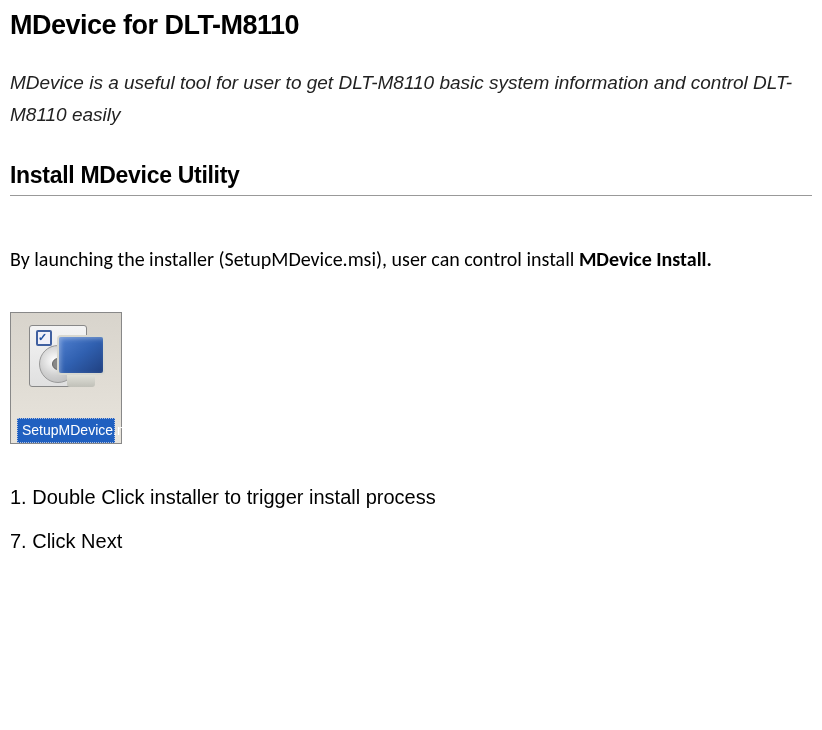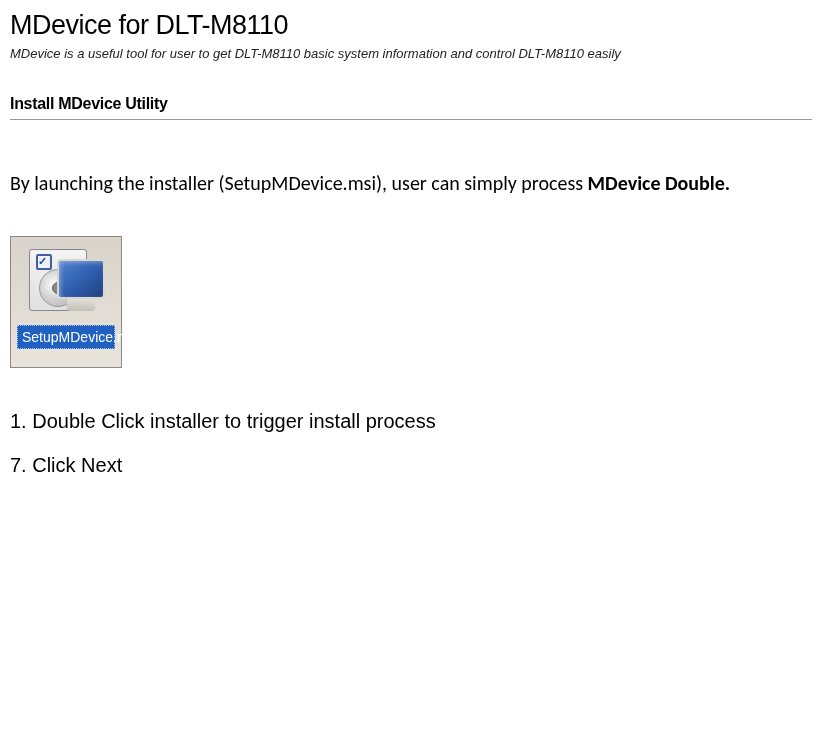--- a/index.html
+++ b/index.html
@@ -9,34 +9,34 @@
     }
     body {
       font-family: Verdana, Geneva, sans-serif;
       background: #ffffff;
       width: 822px;
       padding: 10px 10px;
       color: #000000;
     }
     .page-title {
       font-size: 27px;
-      font-weight: normal;
-      margin-bottom: 2px;
+      font-weight: bold;
+      margin-bottom: 26px;
       letter-spacing: -0.5px;
     }
     .intro-text {
-      font-size: 13px;
+      font-size: 19px;
       font-style: italic;
       line-height: 1.7;
       font-family: Verdana, Geneva, sans-serif;
       color: #222;
       margin-bottom: 30px;
     }
     .section-heading {
-      font-size: 16px;
+      font-size: 23px;
       font-weight: bold;
       padding-bottom: 6px;
       border-bottom: 1px solid #999;
       margin-bottom: 40px;
       letter-spacing: -0.3px;
     }
     .body-text {
       font-family: Calibri, 'Segoe UI', sans-serif;
       font-size: 20px;
       line-height: 2.3;
@@ -50,21 +50,21 @@
     }
     .installer-icon {
       width: 112px;
       height: 132px;
       border: 1px solid #888;
       background: linear-gradient(to bottom, #d8d4cc 0%, #e8e4dc 100%);
       position: relative;
       display: flex;
       flex-direction: column;
       align-items: center;
-      justify-content: flex-start;
+      justify-content: space-between;
       padding-top: 6px;
     }
     .icon-graphic {
       width: 78px;
       height: 78px;
       position: relative;
       margin-bottom: 4px;
     }
     .disc-box {
       position: absolute;
@@ -162,21 +162,21 @@
 </head>
 <body>
 
 <h1 class="page-title">MDevice for DLT-M8110</h1>
 
 <p class="intro-text">MDevice is a useful tool for user to get DLT-M8110 basic system information and control DLT-M8110 easily</p>
 
 <h2 class="section-heading">Install MDevice Utility</h2>
 
 <p class="body-text">
-  <span>By launching the installer (SetupMDevice.msi), user can simply process </span><span class="bold">MDevice Double.</span>
+  <span>By launching the installer (SetupMDevice.msi), user can control install </span><span class="bold">MDevice Install.</span>
 </p>
 
 <div class="installer-icon-container">
   <div class="installer-icon">
     <div class="icon-graphic">
       <div class="disc-box">
         <div class="disc-circle"></div>
       </div>
       <div class="monitor">
         <div class="monitor-screen"></div>

